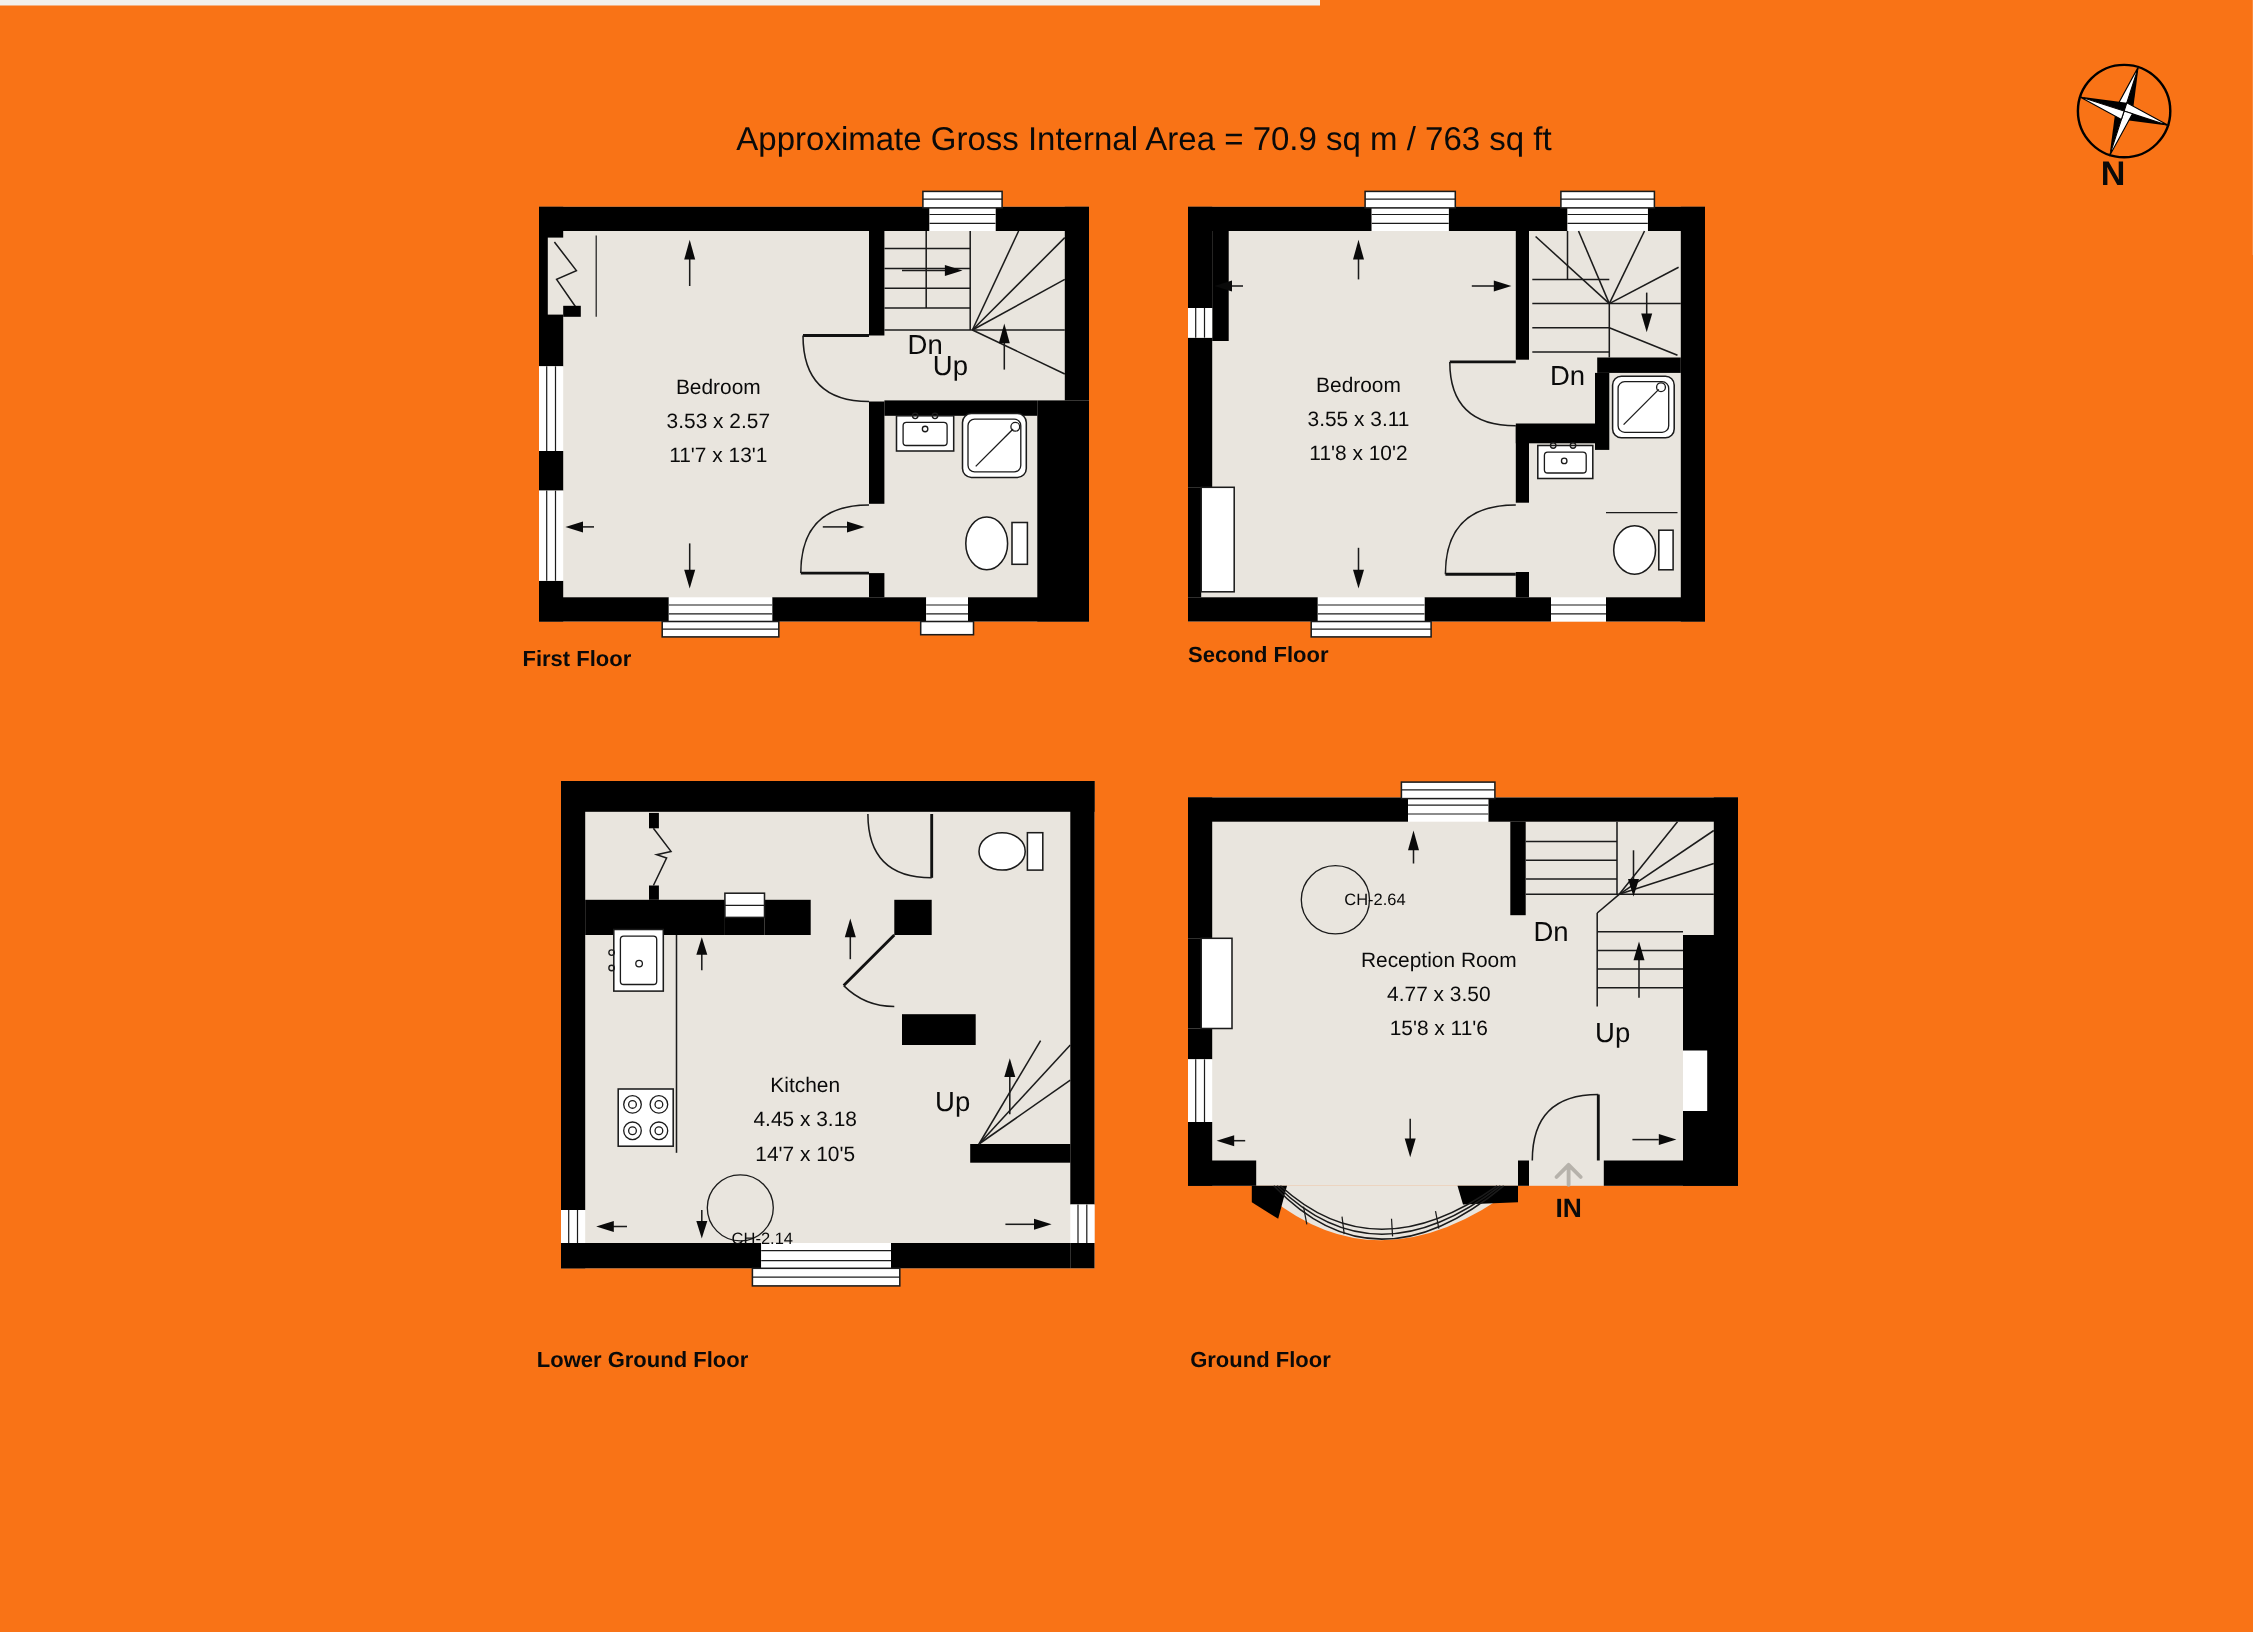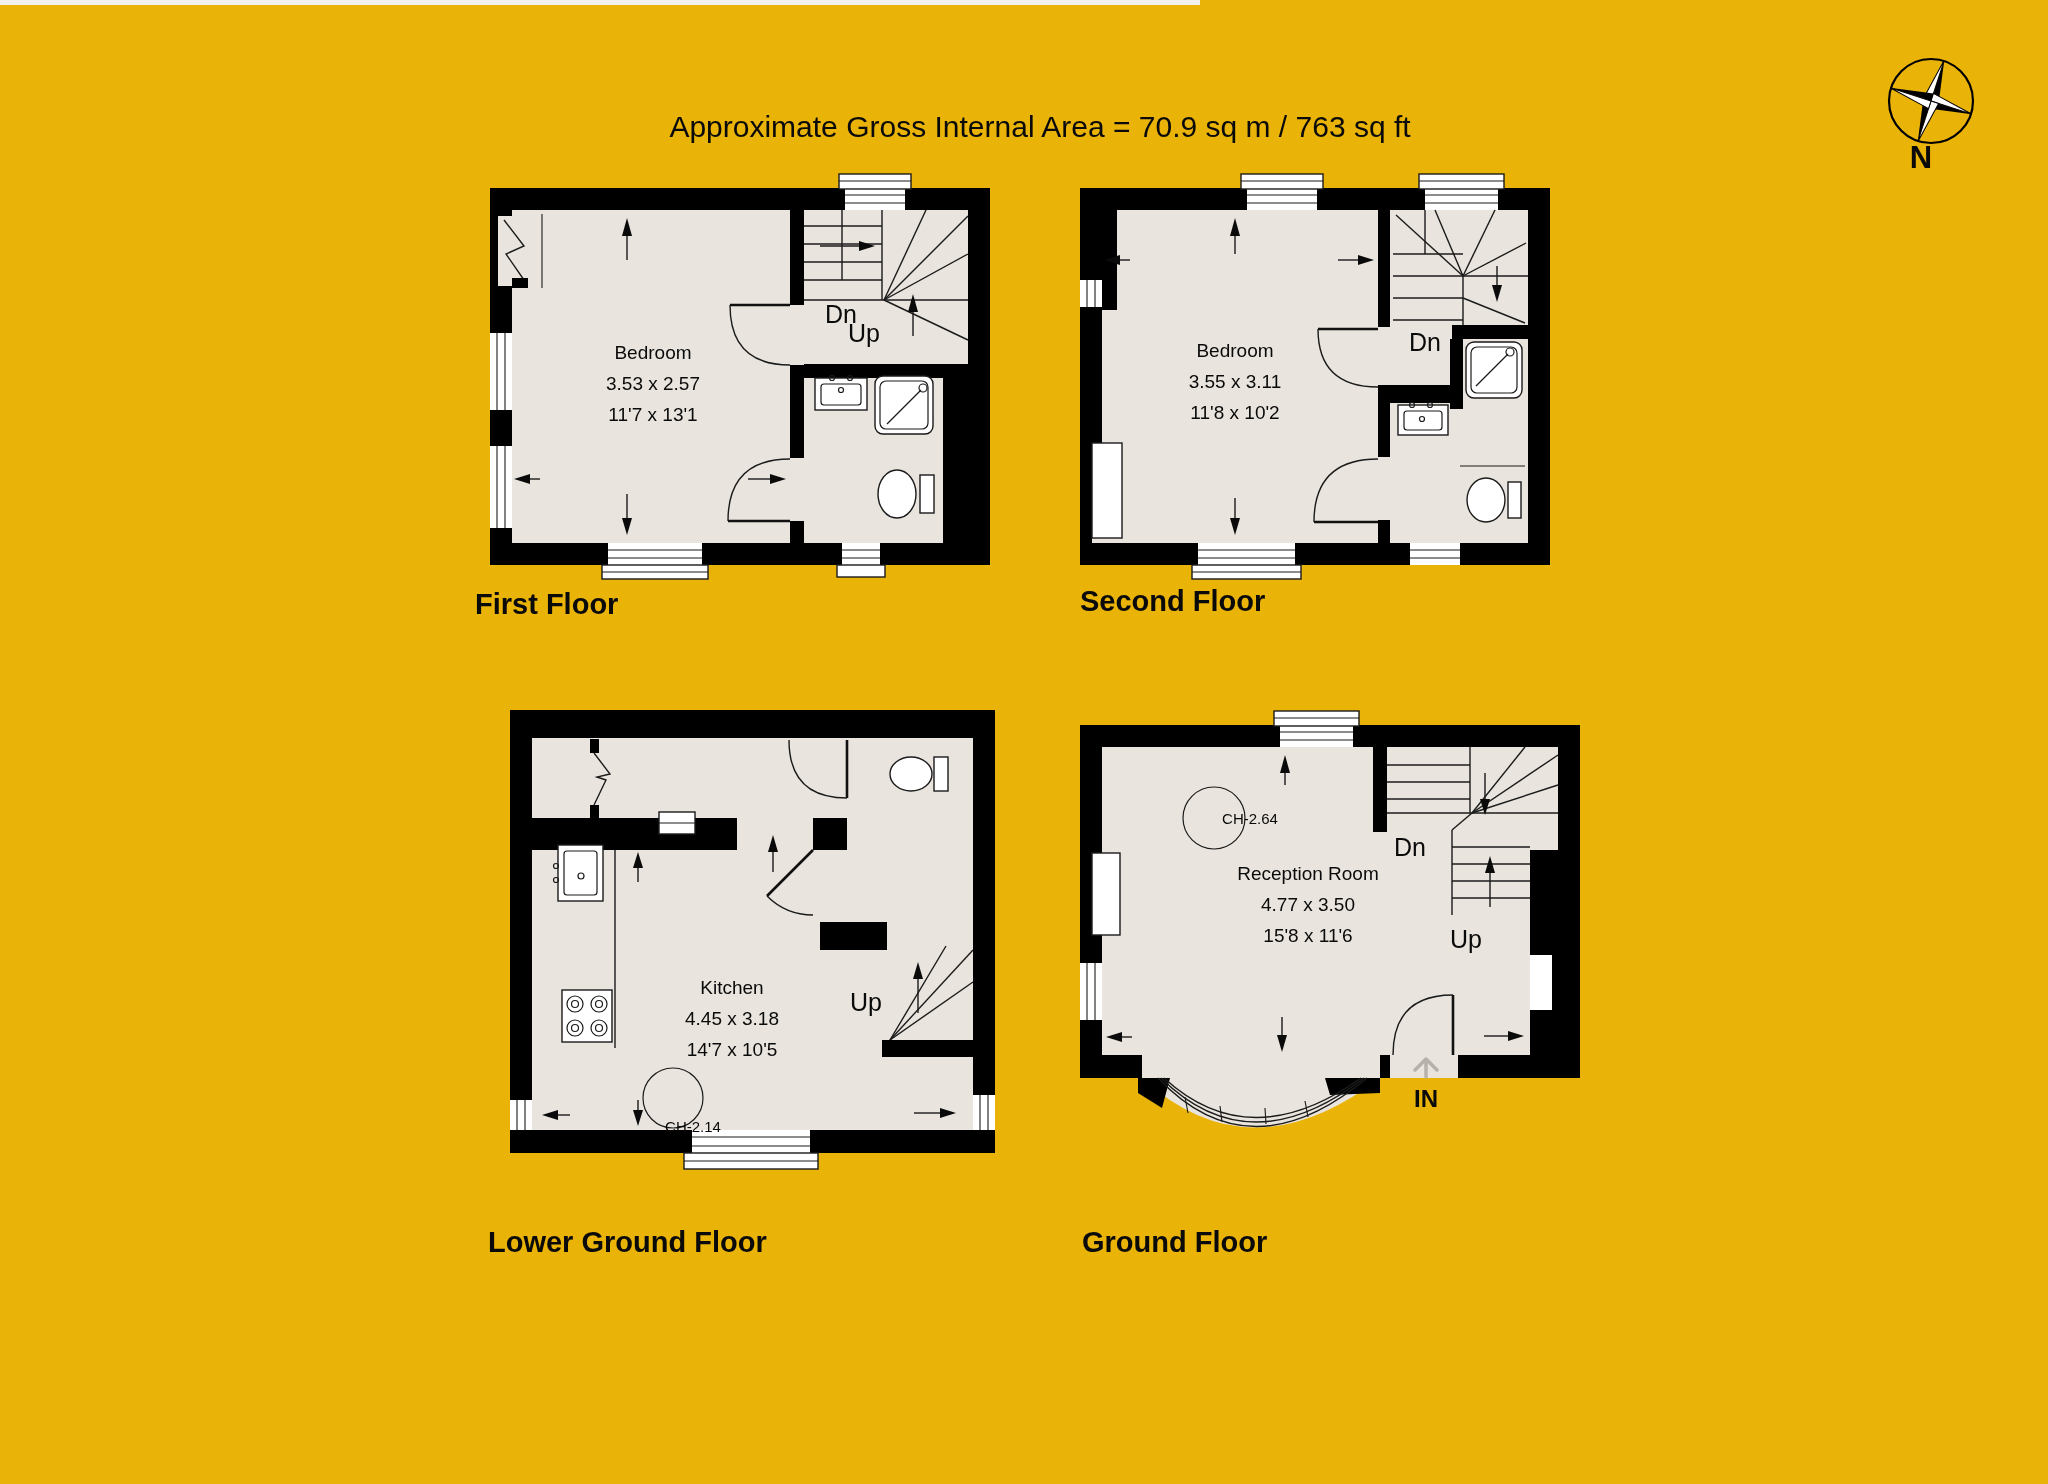--- a/index.html
+++ b/index.html
@@ -1,24 +1,24 @@
 <!DOCTYPE html>
 <html><head>
 <meta charset="utf-8">
 <style>
   html,body { margin:0; padding:0; }
   body { font-family:"Liberation Sans", sans-serif; }
-  .canvas { position:relative; width:2048px; height:1484px; background:#eab308; overflow:hidden; color:#0a0a0a; }
+  .canvas { position:relative; width:2048px; height:1484px; background:#f97316; overflow:hidden; color:#0a0a0a; }
   .topstrip { position:absolute; left:0; top:0; width:1200px; height:5px; background:#f2f0ec; }
   .plan { position:absolute; overflow:visible; }
   .plan svg, svg { overflow:visible; display:block; }
   .t { position:absolute; white-space:nowrap; }
   .cx { transform:translateX(-50%); text-align:center; }
   .title { font-size:30px; }
-  .fl-label { font-size:29px; font-weight:bold; }
+  .fl-label { font-size:20px; font-weight:bold; }
   .room-wrap { font-size:19px; line-height:31px; }
   .stair-t { font-size:25px; }
   .in-t { font-size:24px; font-weight:700; }
   .ch-t { font-size:15px; }
   .n-t { font-size:31px; font-weight:600; }
   .footer { font-size:23px; }
   .wall { fill:#000000; }
   .win { fill:#ffffff; }
   .ln { stroke:#1b1b1b; stroke-width:1.4; fill:none; }
   .thin { stroke:#1b1b1b; stroke-width:1.1; fill:none; }

